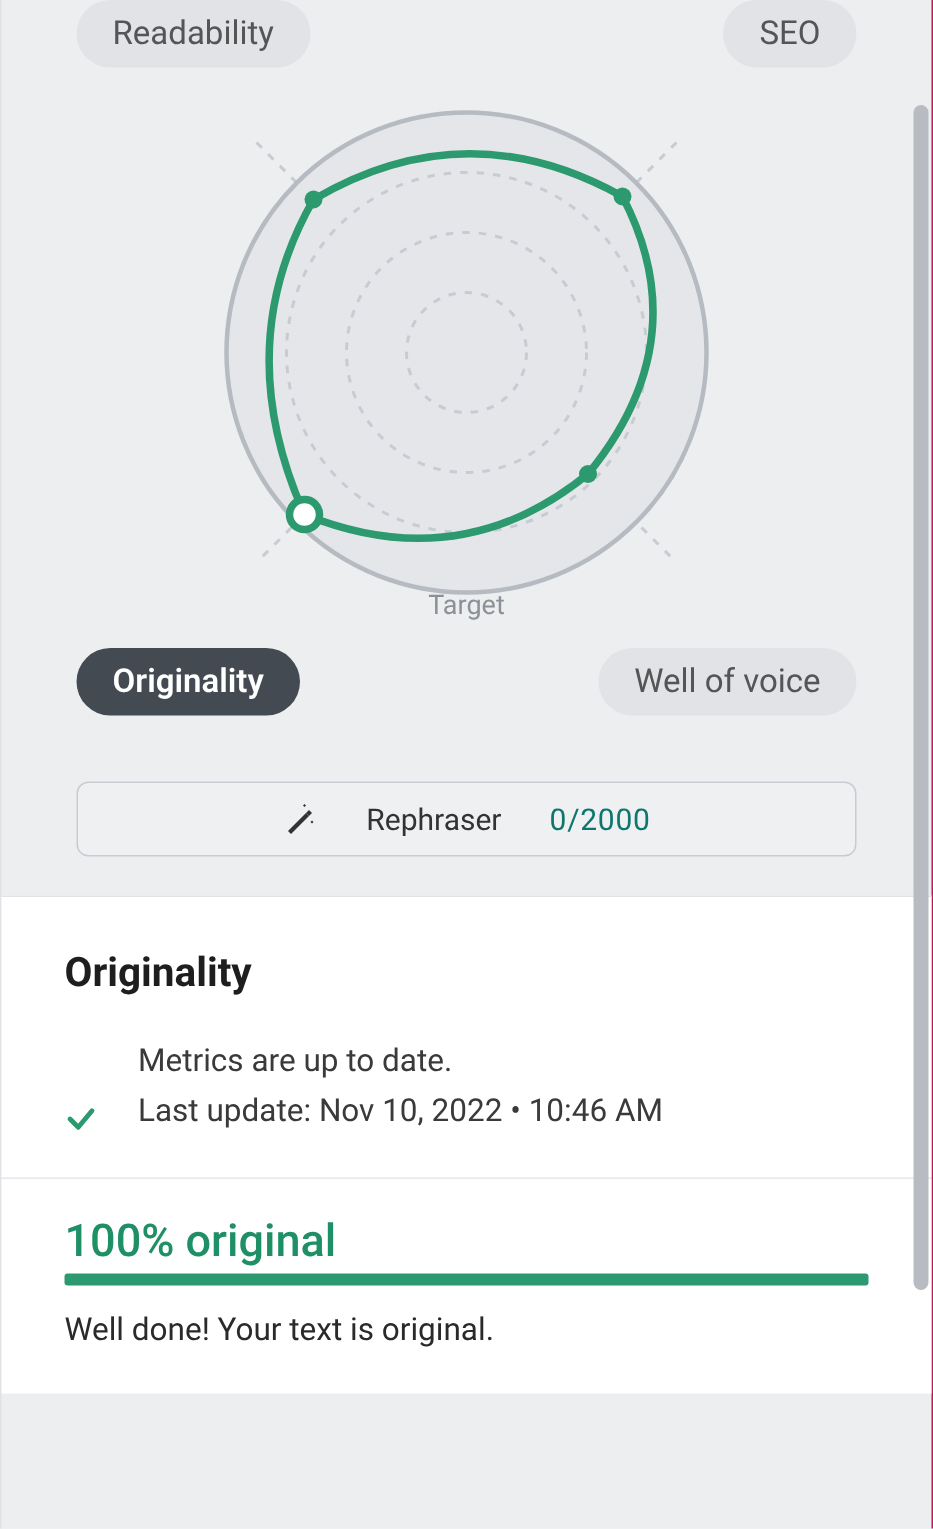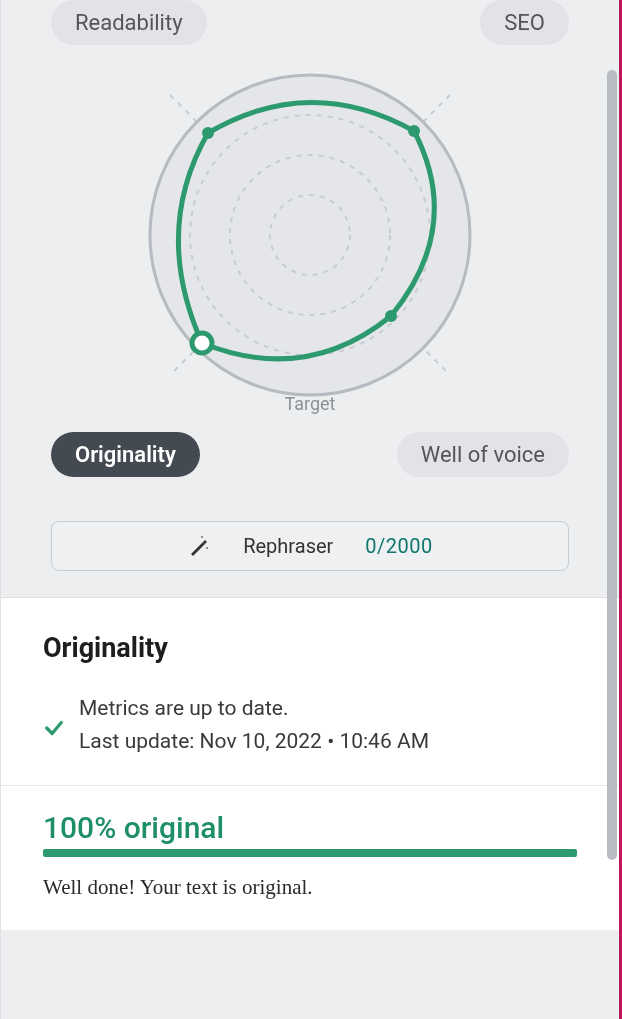--- a/index.html
+++ b/index.html
@@ -7,21 +7,21 @@
     font-family: -apple-system, BlinkMacSystemFont, "Segoe UI", Roboto, Helvetica, Arial, sans-serif;
     background: #f4f5f7;
     width: 622px;
     height: 1019px;
     overflow: hidden;
     color: #333;
   }
   .panel {
     background: #eceef0;
     border-left: 1px solid #e0e2e6;
-    border-right: 3px solid #be185d;
+    border-right: 1px solid #be185d;
     position: relative;
     height: 100%;
   }
   .scrollbar {
     position: absolute;
     right: 2px;
     top: 70px;
     width: 10px;
     height: 790px;
     background: #b8bcc2;
@@ -82,22 +82,22 @@
     padding: 34px 42px 28px 42px;
   }
   .section-title {
     font-size: 27px;
     font-weight: 700;
     color: #1e1e1e;
     margin-bottom: 28px;
   }
   .status-row {
     display: flex;
-    align-items: center;
-    gap: 14px;
+    align-items: flex-end;
+    gap: 27px;
     font-size: 21px;
     color: #3a3a3a;
     line-height: 1.55;
   }
   .status-row .check {
     flex-shrink: 0;
     margin-top: 6px;
   }
   .divider {
     border-top: 1px solid #e7e9ec;
@@ -115,21 +115,20 @@
   .result-bar {
     height: 8px;
     width: 100%;
     background: #2c9a6e;
     border-radius: 2px;
     margin-bottom: 18px;
   }
   .result-msg {
     font-size: 21px;
     color: #2a2a2a;
-    font-family: Liberation Serif, serif;
   }
 </style>
 </head>
 <body>
 
 <div class="panel">
   <div class="scrollbar"></div>
 
   <div class="top-area">
 

